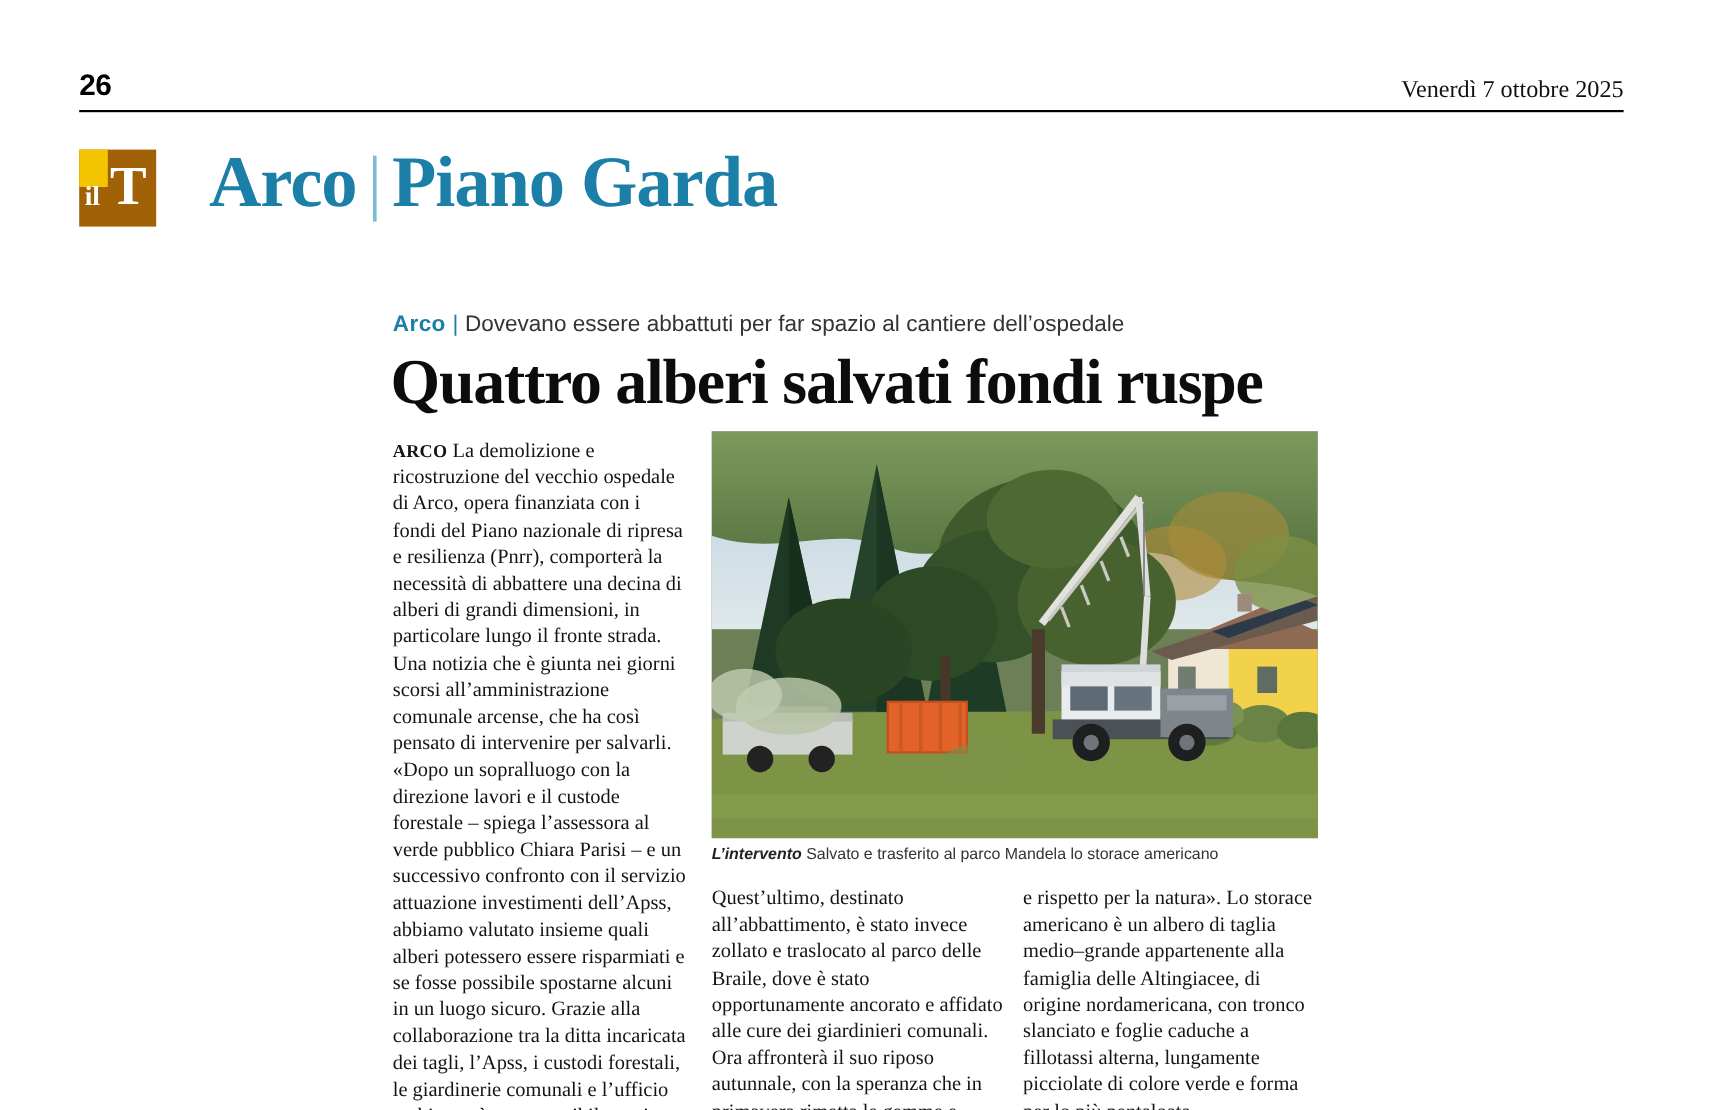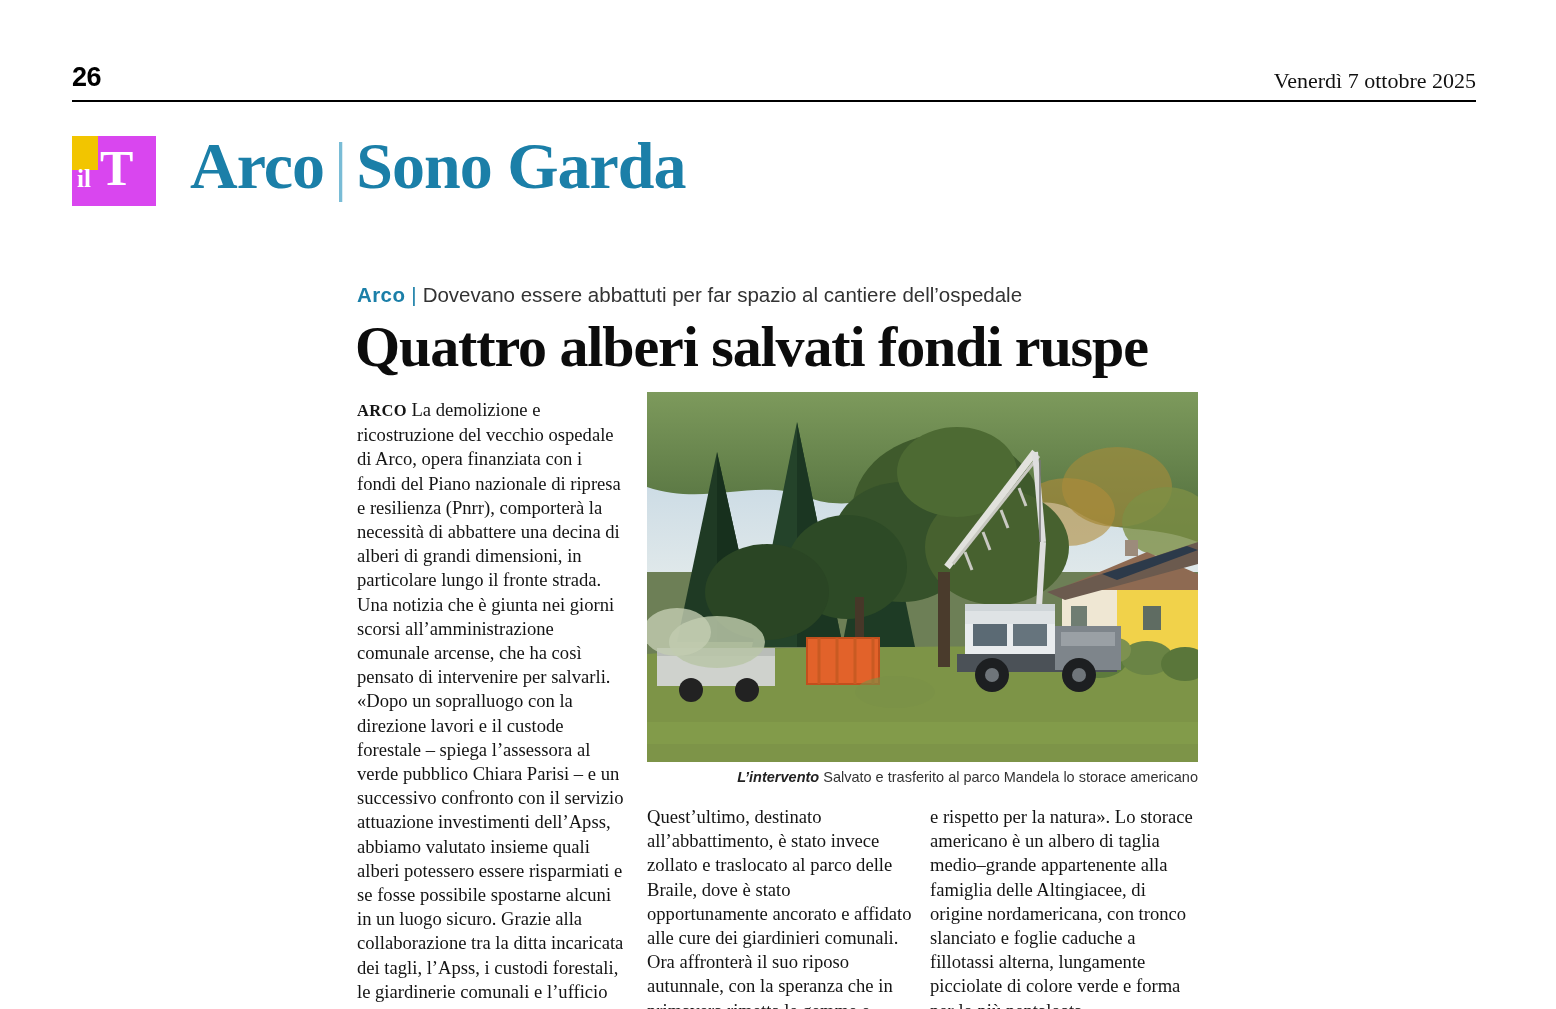--- a/index.html
+++ b/index.html
@@ -50,23 +50,23 @@
     width: 1404px;
     height: 2px;
     background: #000;
   }
 
   
   .logo-box {
     position: absolute;
     left: 72px;
     top: 136px;
-    width: 84px;
+    width: 70px;
     height: 70px;
-    background: #d946ef;
+    background: #a16207;
   }
   .logo-yellow {
     position: absolute;
     left: 0;
     top: 0;
     width: 26px;
     height: 34px;
     background: #f2c500;
   }
   .logo-il {
@@ -183,21 +183,21 @@
     overflow: hidden;
     background: #6d7f56;
   }
   .photo svg { display: block; }
 
   .caption {
     position: absolute;
     left: 647px;
     top: 769px;
     width: 551px;
-    text-align: right;
+    text-align: left;
     font-family: "Liberation Sans", sans-serif;
     font-size: 14.5px;
     color: #222;
   }
   .caption .cap-lead {
     font-weight: bold;
     font-style: italic;
   }
   .caption .cap-text {
     color: #333;
@@ -212,21 +212,21 @@
   <div class="head-rule"></div>
 </div>
 
 <div class="logo-box">
   <div class="logo-yellow"></div>
   <div class="logo-il">il</div>
   <div class="logo-t">T</div>
 </div>
 
 <div class="section-title">
-  <span>Arco</span><span class="sep">|</span><span>Sono Garda</span>
+  <span>Arco</span><span class="sep">|</span><span>Piano Garda</span>
 </div>
 
 <div class="kicker">
   <span class="kicker-tag">Arco</span><span class="kicker-bar">|</span><span class="kicker-text">Dovevano essere abbattuti per far spazio al cantiere dell’ospedale</span>
 </div>
 
 <div class="headline">Quattro alberi salvati fondi ruspe</div>
 
 <div class="col col-1">
   <span class="dateline">ARCO</span><span> La demolizione e ricostruzione del vecchio ospedale di Arco, opera finanziata con i fondi del Piano nazionale di ripresa e resilienza (Pnrr), comporterà la necessità di abbattere una decina di alberi di grandi dimensioni, in particolare lungo il fronte strada. Una notizia che è giunta nei giorni scorsi all’amministrazione comunale arcense, che ha così pensato di intervenire per salvarli. «Dopo un sopralluogo con la direzione lavori e il custode forestale – spiega l’assessora al verde pubblico Chiara Parisi – e un successivo confronto con il servizio attuazione investimenti dell’Apss, abbiamo valutato insieme quali alberi potessero essere risparmiati e se fosse possibile spostarne alcuni in un luogo sicuro. Grazie alla collaborazione tra la ditta incaricata dei tagli, l’Apss, i custodi forestali, le giardinerie comunali e l’ufficio ambiente, è stato possibile avviare le pratiche necessarie per una delicata operazione di salvataggio e trapianto. Sono così state trasferite tre grandi lagerstroemie e un maestoso Liquidambar styraciflua, noto come storace americano.</span>

